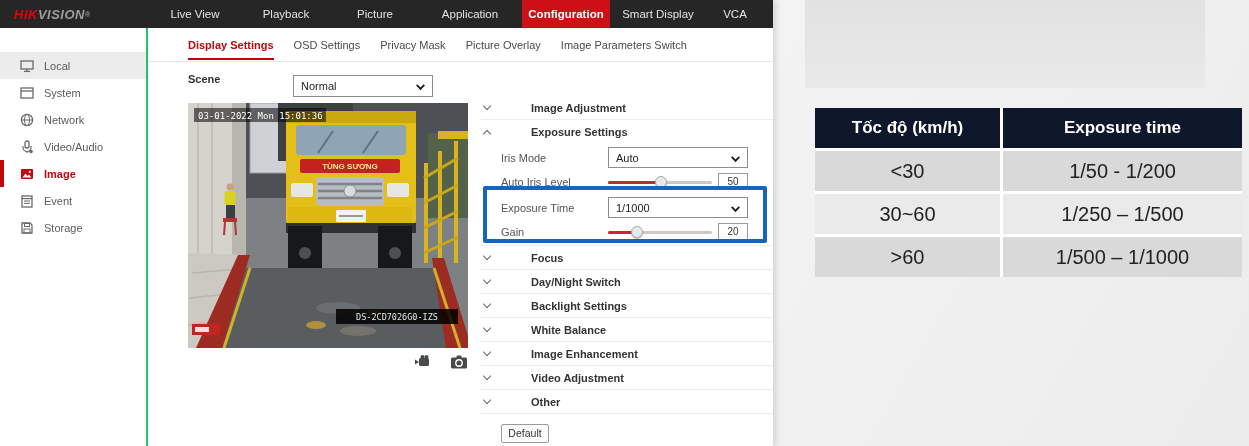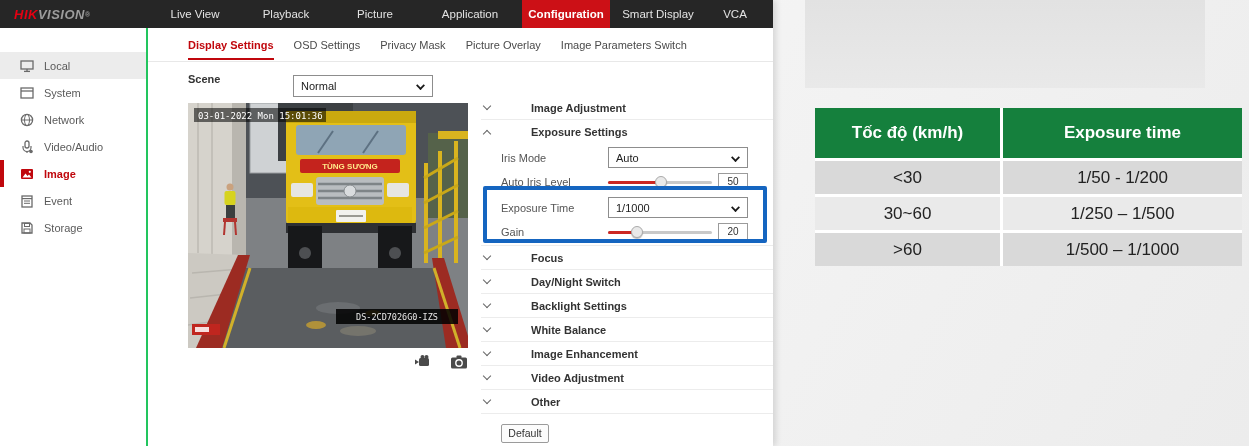--- a/index.html
+++ b/index.html
@@ -82,22 +82,22 @@
   .default-btn { margin:10px 0 0 20px; width:48px; height:19px; border:1px solid #9b9b9b; background:#fcfcfc;
                  font-size:10.5px; color:#333; text-align:center; line-height:17px; border-radius:2px; cursor:pointer; }
 
   
   .slide { position:absolute; left:773px; top:0; width:476px; height:446px; }
   .gray-box { position:absolute; left:32px; top:0; width:400px; height:88px;
               background:linear-gradient(180deg,#e2e2e2,#e9e9e9); }
   .ref-table { position:absolute; left:42px; top:108px; width:427px;
                display:grid; grid-template-columns:185px 239px; gap:3px; background:#fff; }
   .ref-table .cell { display:flex; align-items:center; justify-content:center; }
-  .ref-table .th { height:50px; background:#15803d; color:#fff; font-weight:bold; font-size:17px; }
-  .ref-table .td { height:33px; font-size:17px; color:#222; }
+  .ref-table .th { height:40px; background:#0f172a; color:#fff; font-weight:bold; font-size:17px; }
+  .ref-table .td { height:40px; font-size:20px; color:#222; }
   .ref-table .odd { background:#d9d9d9; }
   .ref-table .even { background:#eaeaea; }
 </style>
 </head>
 <body>
 
 <div class="canvas">
 
   <div class="app">
 

